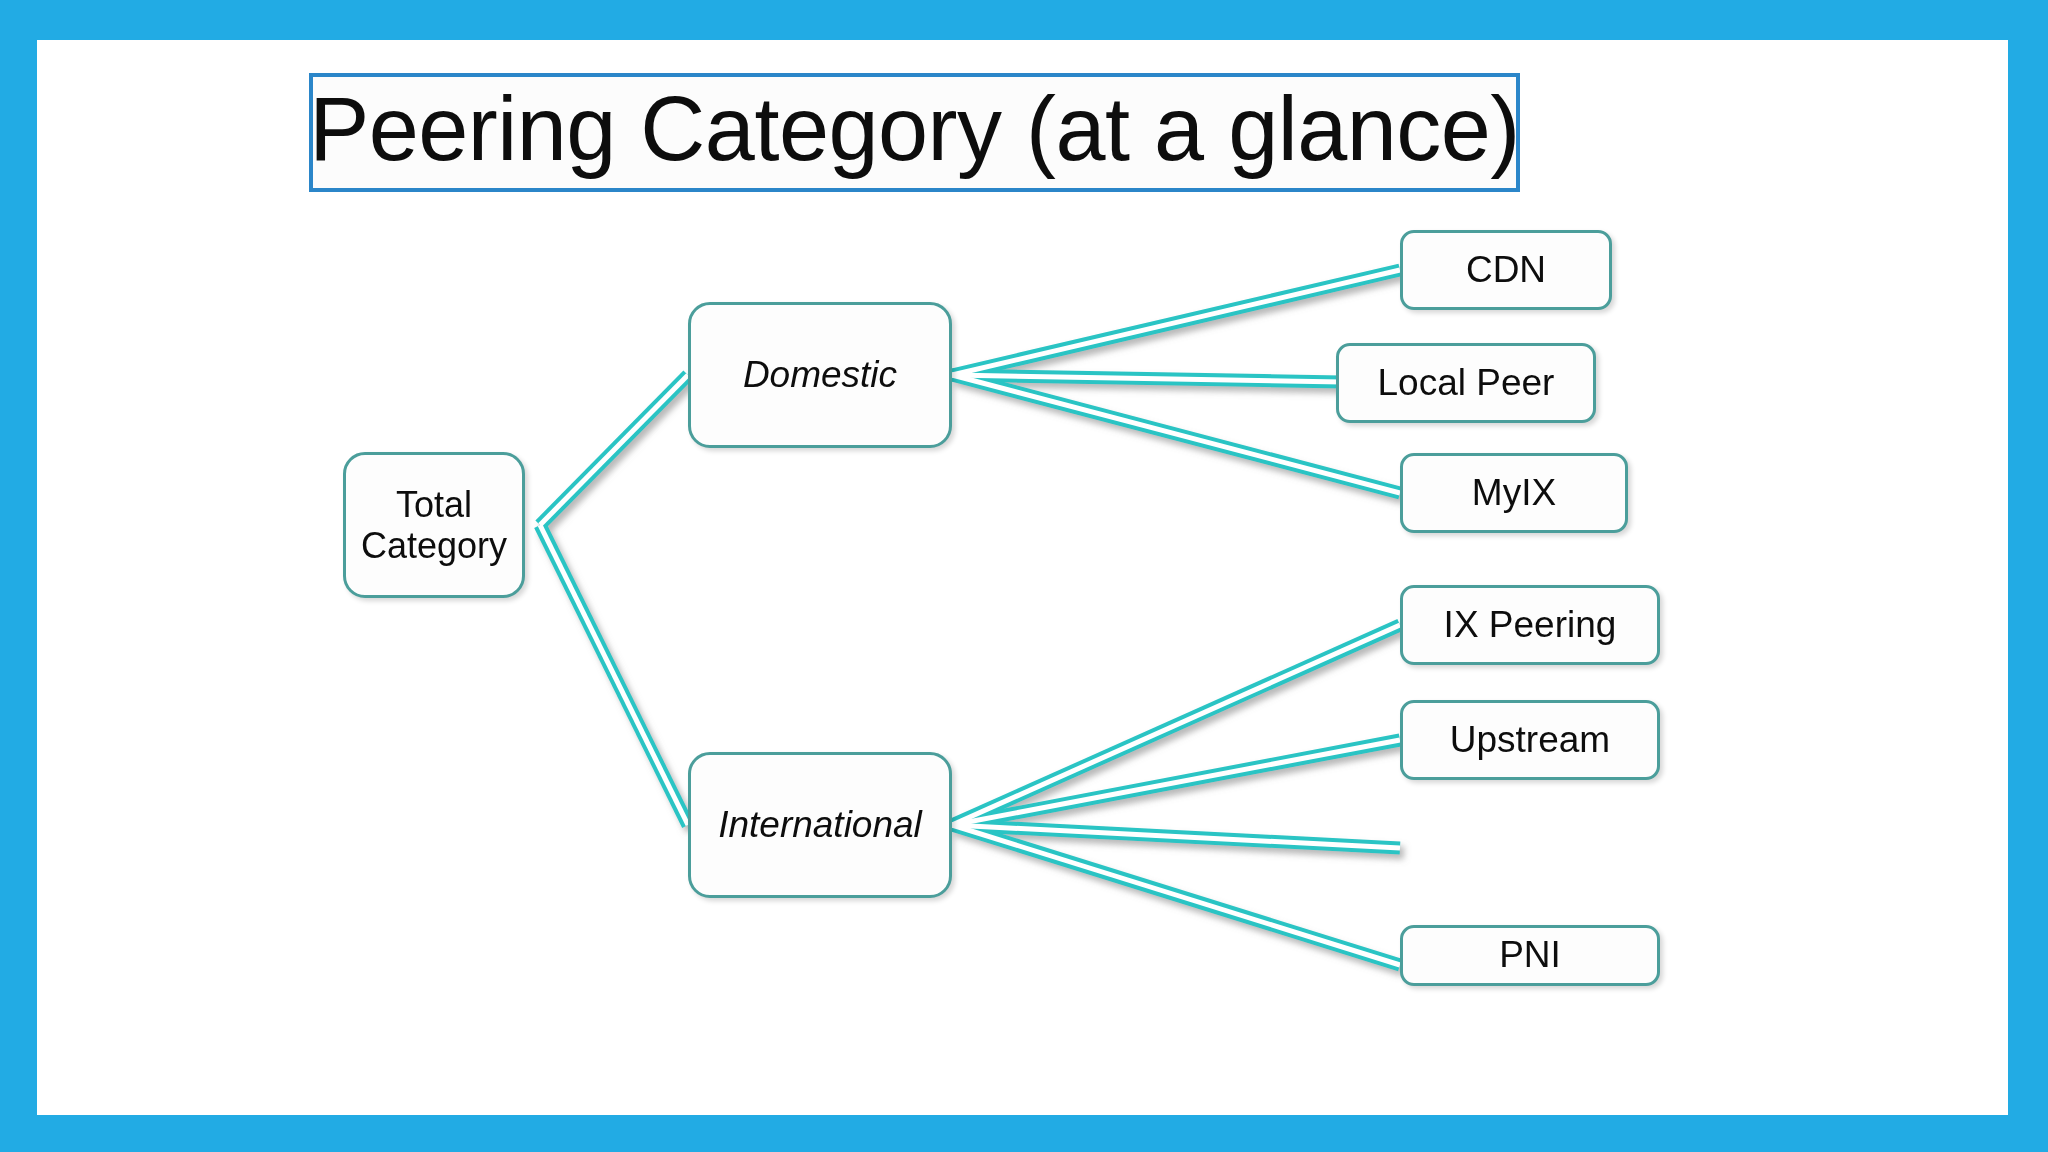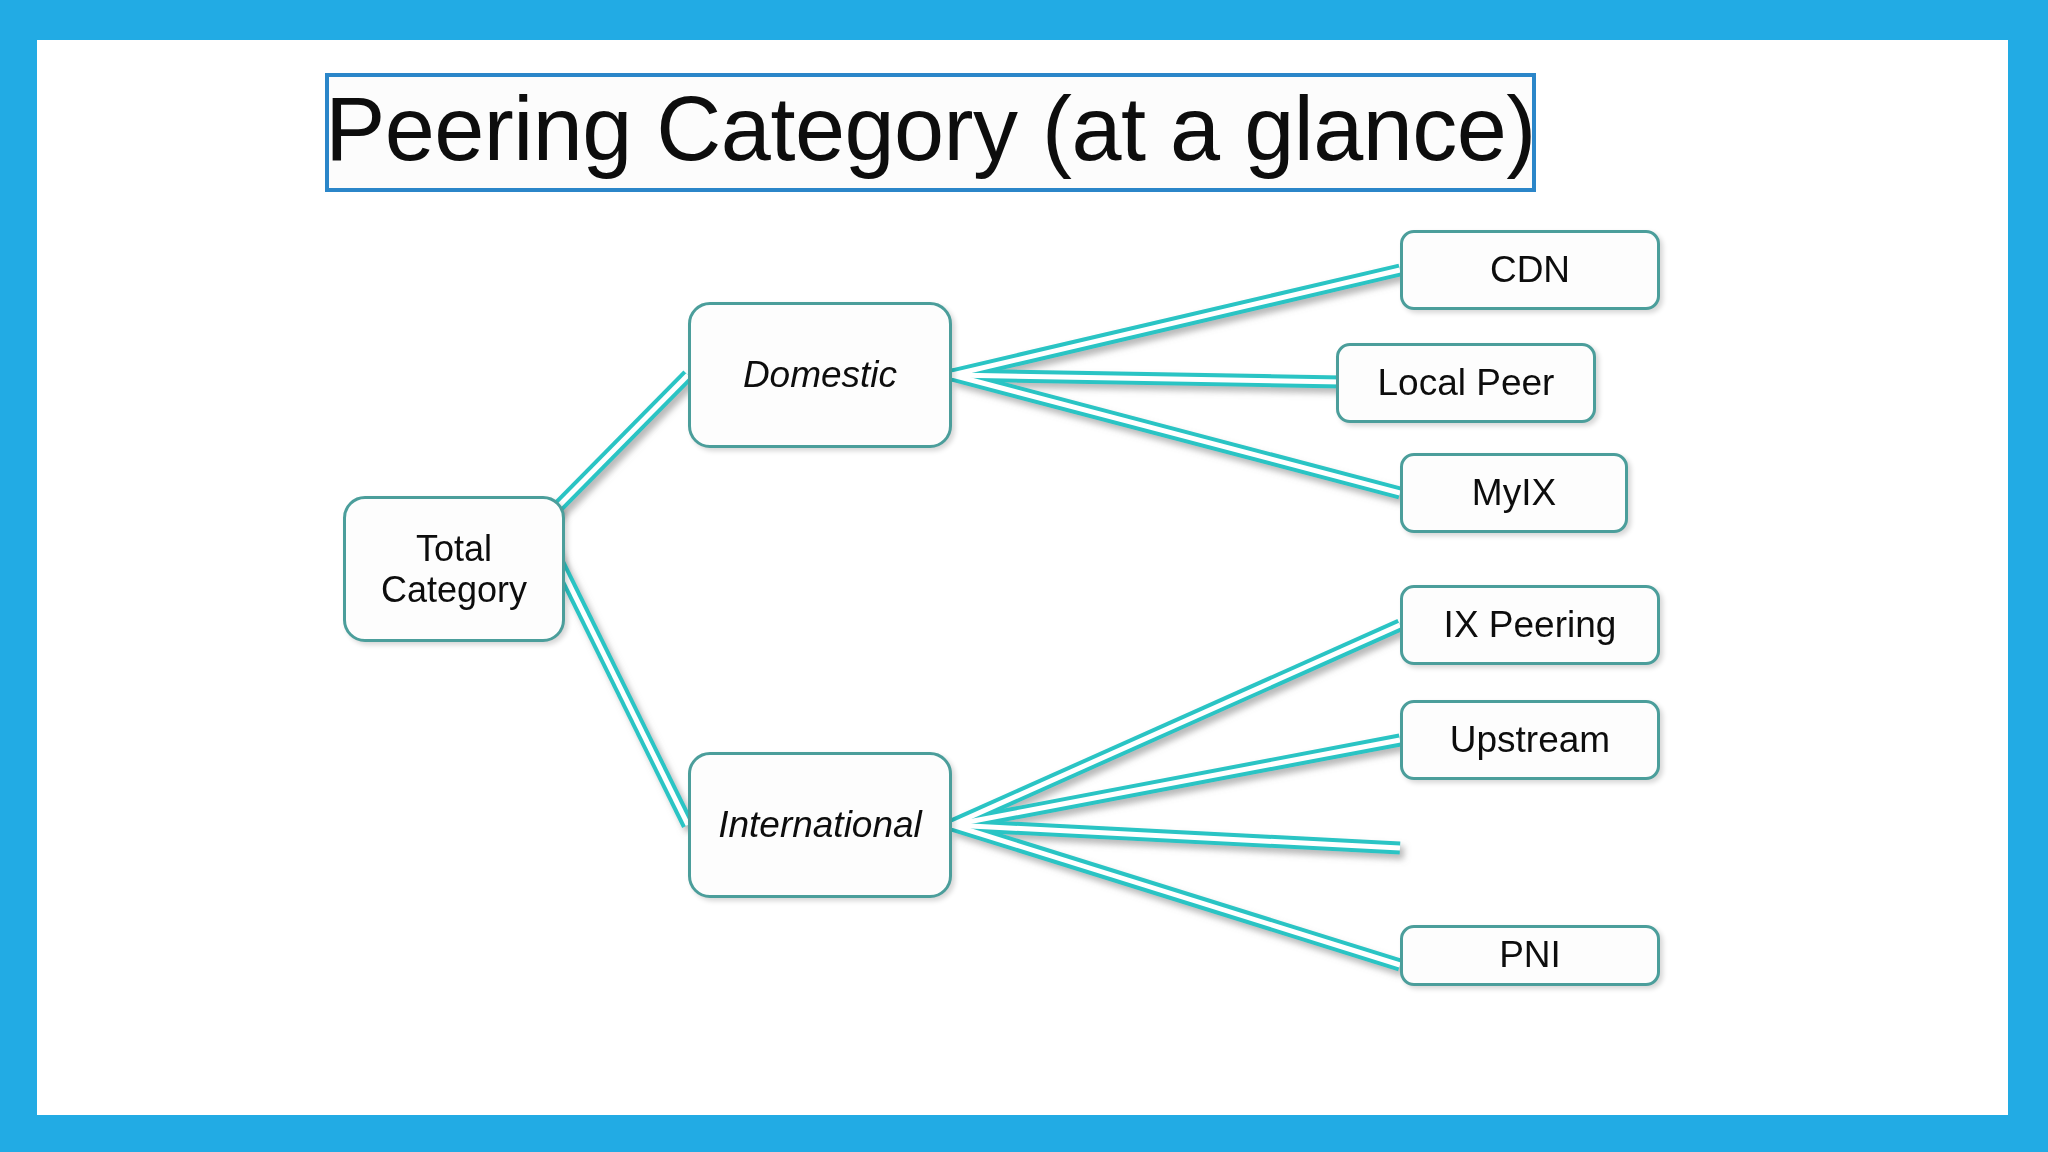--- a/index.html
+++ b/index.html
@@ -21,21 +21,21 @@
     left: 37px;
     top: 40px;
     width: 1971px;
     height: 1075px;
     background: #ffffff;
   }
 
   
   #title-box {
     position: absolute;
-    left: 288px;
+    left: 272px;
     top: 33px;
     width: 1211px;
     height: 119px;
     border: 4px solid #2b86c9;
     background: #fcfcfc;
     box-sizing: border-box;
     display: flex;
     align-items: center;
     justify-content: center;
   }
@@ -122,36 +122,36 @@
         <line x1="915" y1="335" x2="1363" y2="230" stroke="#ffffff" stroke-width="5"></line>
         <line x1="915" y1="335" x2="1363" y2="343" stroke="#ffffff" stroke-width="5"></line>
         <line x1="915" y1="335" x2="1363" y2="453" stroke="#ffffff" stroke-width="5"></line>
         <line x1="915" y1="785" x2="1363" y2="585" stroke="#ffffff" stroke-width="5"></line>
         <line x1="915" y1="785" x2="1363" y2="700" stroke="#ffffff" stroke-width="5"></line>
         <line x1="915" y1="785" x2="1363" y2="808" stroke="#ffffff" stroke-width="5"></line>
         <line x1="915" y1="785" x2="1363" y2="925" stroke="#ffffff" stroke-width="5"></line>
       </g>
     </svg>
 
-    <div class="node root" style="left:306px; top:412px; width:222px; height:146px; font-size:36px;margin-top:44px;">
+    <div class="node root" style="left:306px; top:412px; width:182px; height:146px; font-size:36px;">
       <span class="label">
         <span>Total</span>
         <span class="l2">Category</span>
       </span>
     </div>
 
     <div class="node branch" style="left:651px; top:262px; width:264px; height:146px;">
       <span class="label">Domestic</span>
     </div>
 
     <div class="node branch" style="left:651px; top:712px; width:264px; height:146px;">
       <span class="label">International</span>
     </div>
 
-    <div class="node leaf" style="left:1363px; top:190px; width:260px; height:80px;">
+    <div class="node leaf" style="left:1363px; top:190px; width:212px; height:80px;">
       <span class="label">CDN</span>
     </div>
 
     <div class="node leaf" style="left:1299px; top:303px; width:260px; height:80px;">
       <span class="label">Local Peer</span>
     </div>
 
     <div class="node leaf" style="left:1363px; top:413px; width:228px; height:80px;">
       <span class="label">MyIX</span>
     </div>

